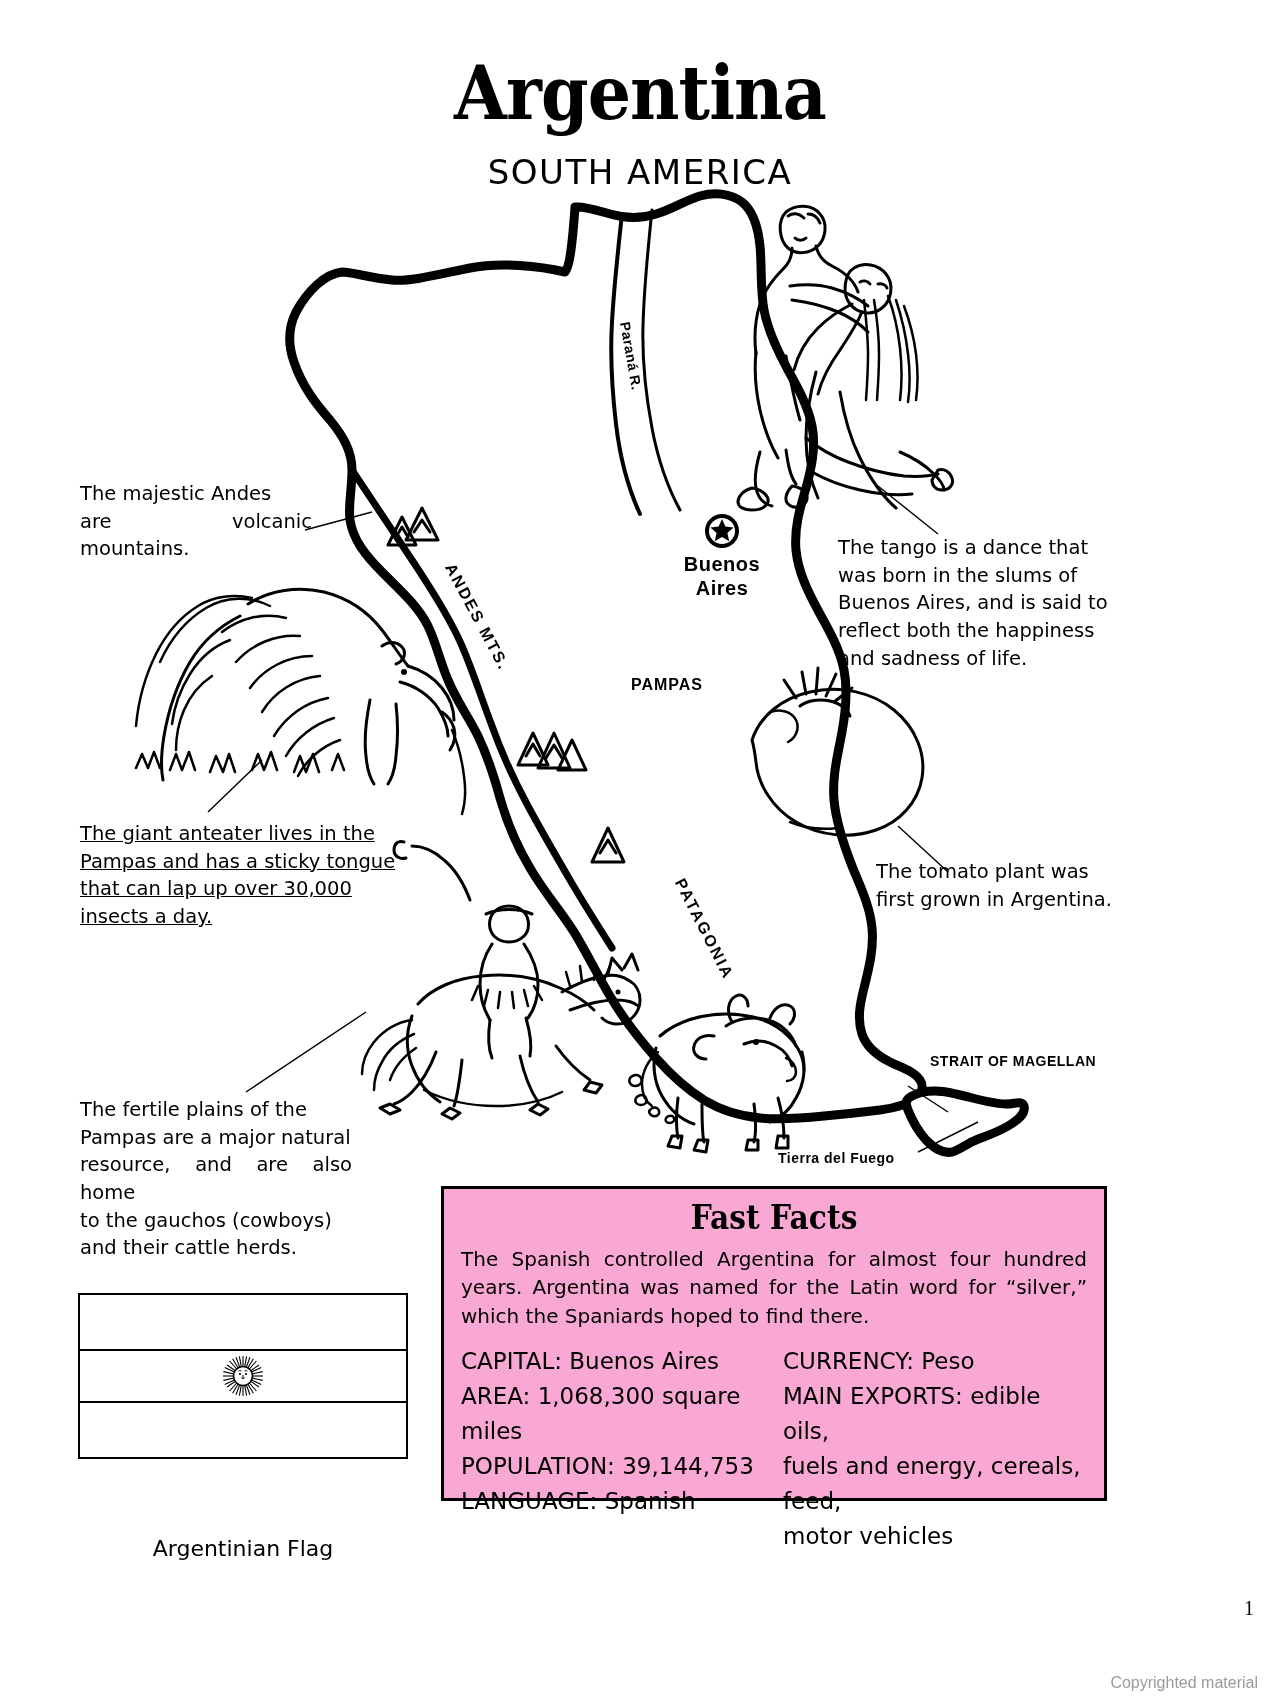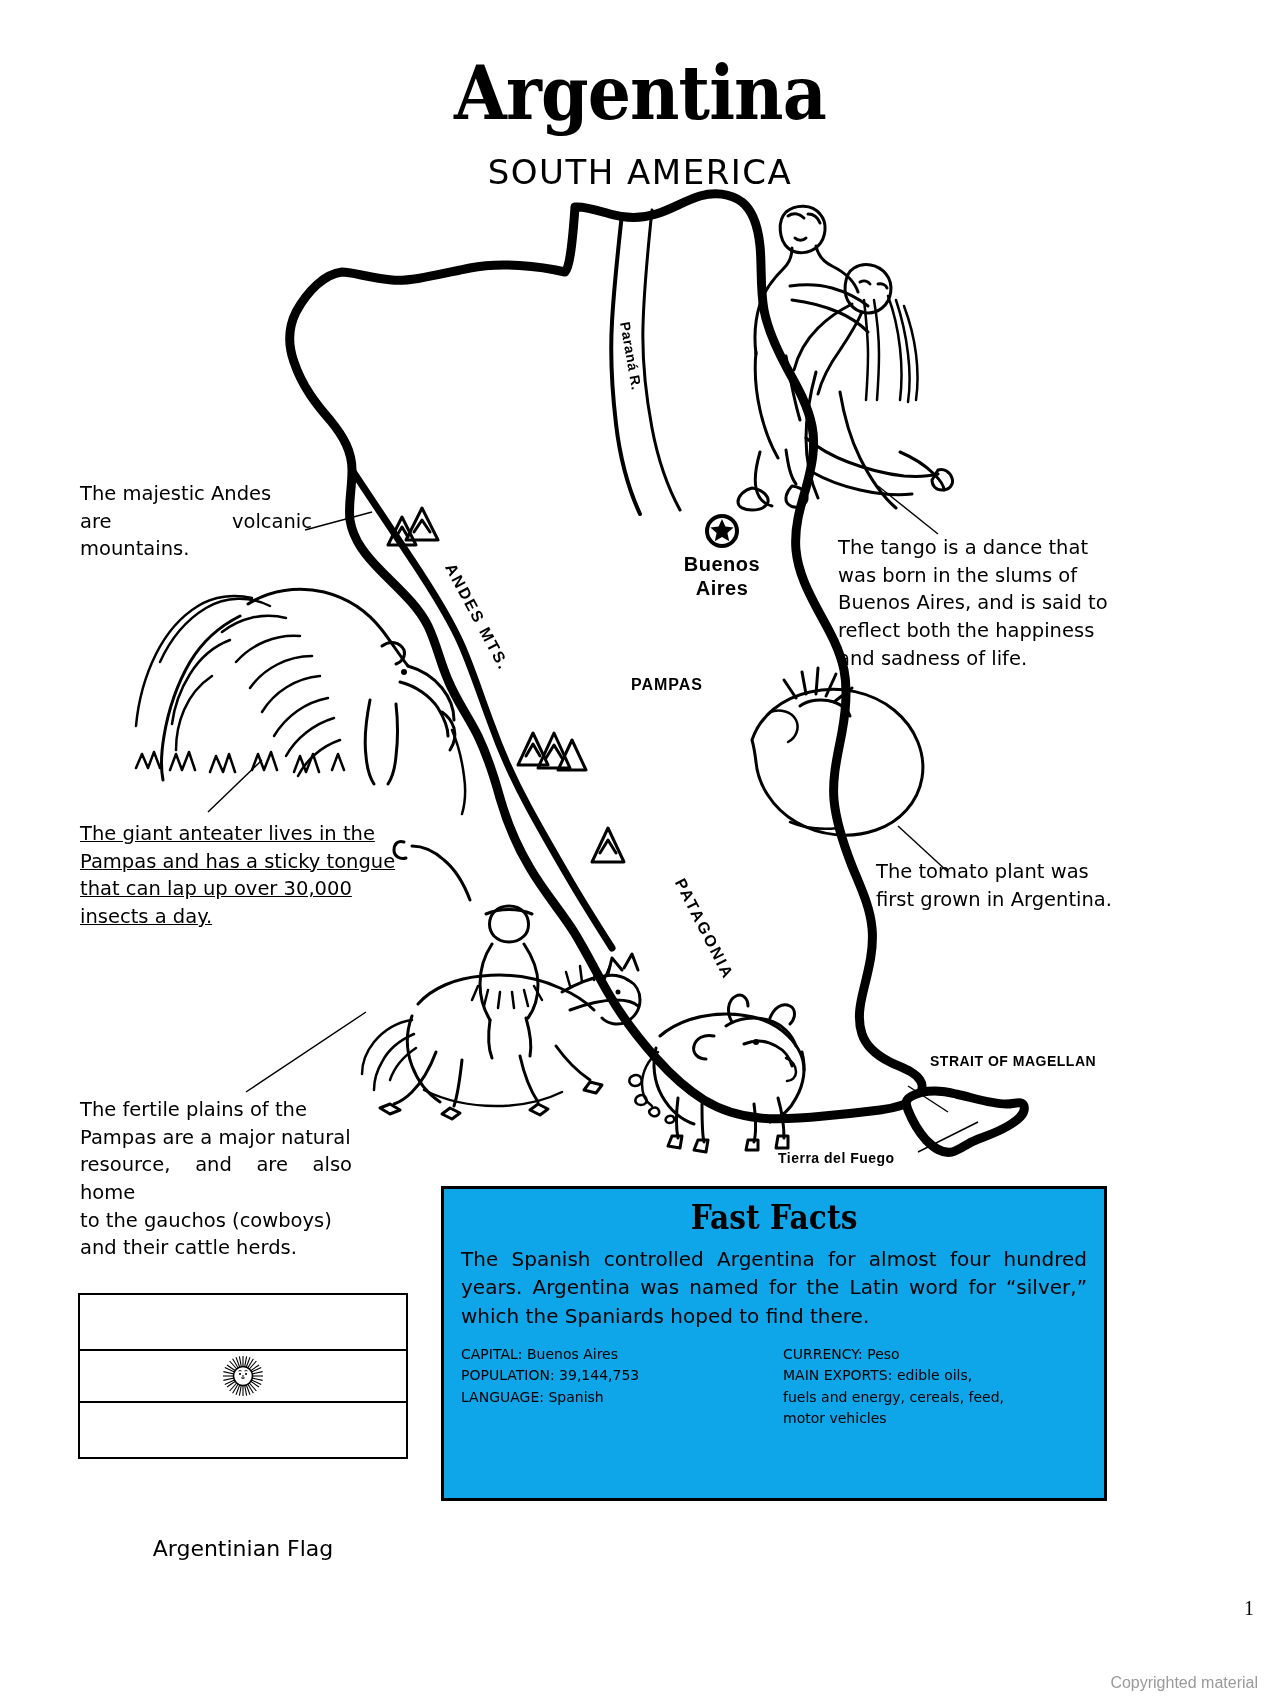--- a/index.html
+++ b/index.html
@@ -56,21 +56,21 @@
     text-align:center;
   }
   .maplabel.small{font-size:14px;}
 
   
   .facts-box{
     position:absolute;
     left:441px;top:1186px;
     width:666px;height:315px;
     border:3px solid #000;
-    background:#0ea5e9;
+    background:#f9a8d4;
     box-sizing:border-box;
   }
   .facts-title{
     text-align:center;
     font-family:"DejaVu Serif", serif;
     font-weight:700;
     font-size:33px;
     margin-top:9px;
     transform:scaleX(0.9);
     letter-spacing:0px;
@@ -83,21 +83,21 @@
     margin:8px 17px 0 17px;
   }
   .facts-cols{
     display:flex;
     margin:14px 17px 0 17px;
     gap:18px;
   }
   .facts-col{flex:1;}
   .fact-line{
     font-family:"DejaVu Sans", sans-serif;
-    font-size:14px;
+    font-size:23px;
     line-height:1.52;
   }
 
   
   .flag{
     position:absolute;left:78px;top:1293px;
     width:330px;height:166px;
     border:2px solid #000;
     box-sizing:border-box;
     background:#fff;
@@ -483,20 +483,21 @@
 Buenos Aires, and is said to
 reflect  both  the  happiness
 and sadness of life.</div>
 
   <div class="facts-box">
     <div class="facts-title">Fast Facts</div>
     <div class="facts-intro">The  Spanish  controlled  Argentina  for  almost  four  hundred  years.  Argentina  was  named  for  the  Latin  word  for  “silver,” which the Spaniards hoped to find there.</div>
     <div class="facts-cols">
       <div class="facts-col">
         <div class="fact-line">CAPITAL: Buenos Aires</div>
+        <div class="fact-line">AREA: 1,068,300 square miles</div>
         <div class="fact-line">POPULATION: 39,144,753</div>
         <div class="fact-line">LANGUAGE: Spanish</div>
       </div>
       <div class="facts-col">
         <div class="fact-line">CURRENCY: Peso</div>
         <div class="fact-line">MAIN EXPORTS: edible oils,</div>
         <div class="fact-line">fuels and energy, cereals, feed,</div>
         <div class="fact-line">motor vehicles</div>
       </div>
     </div>

